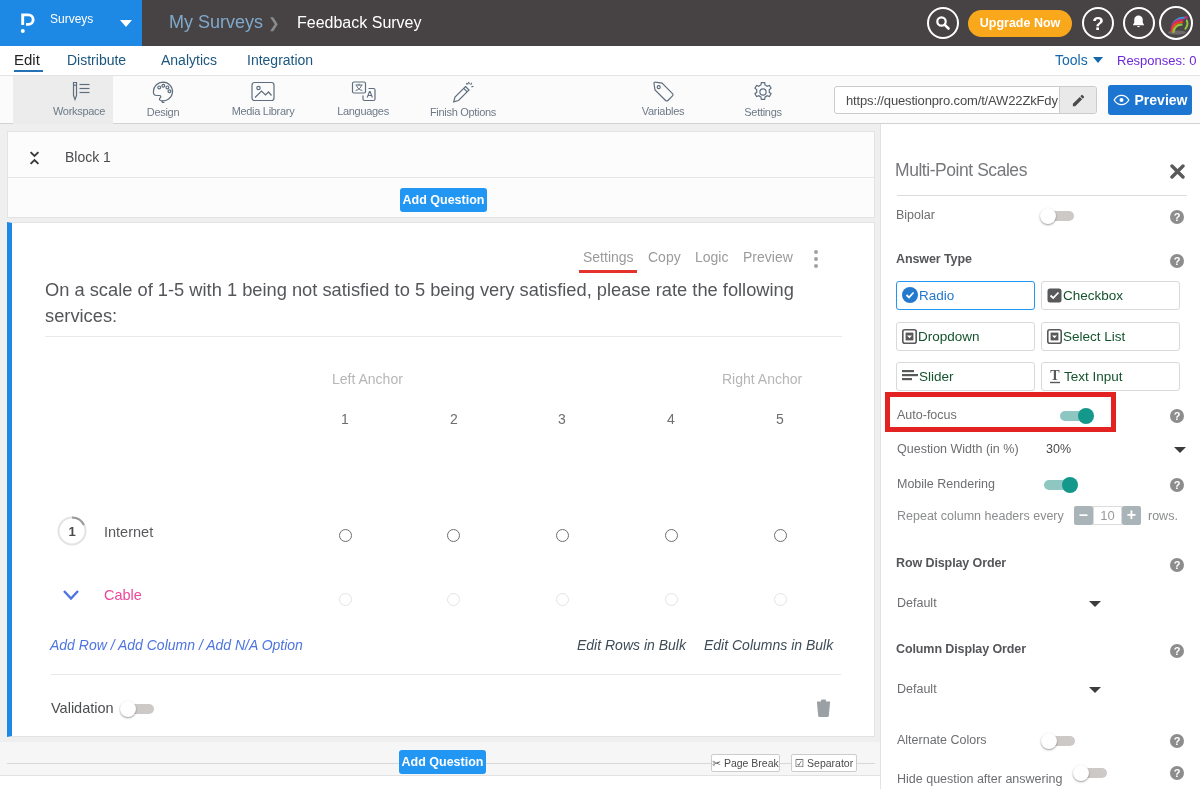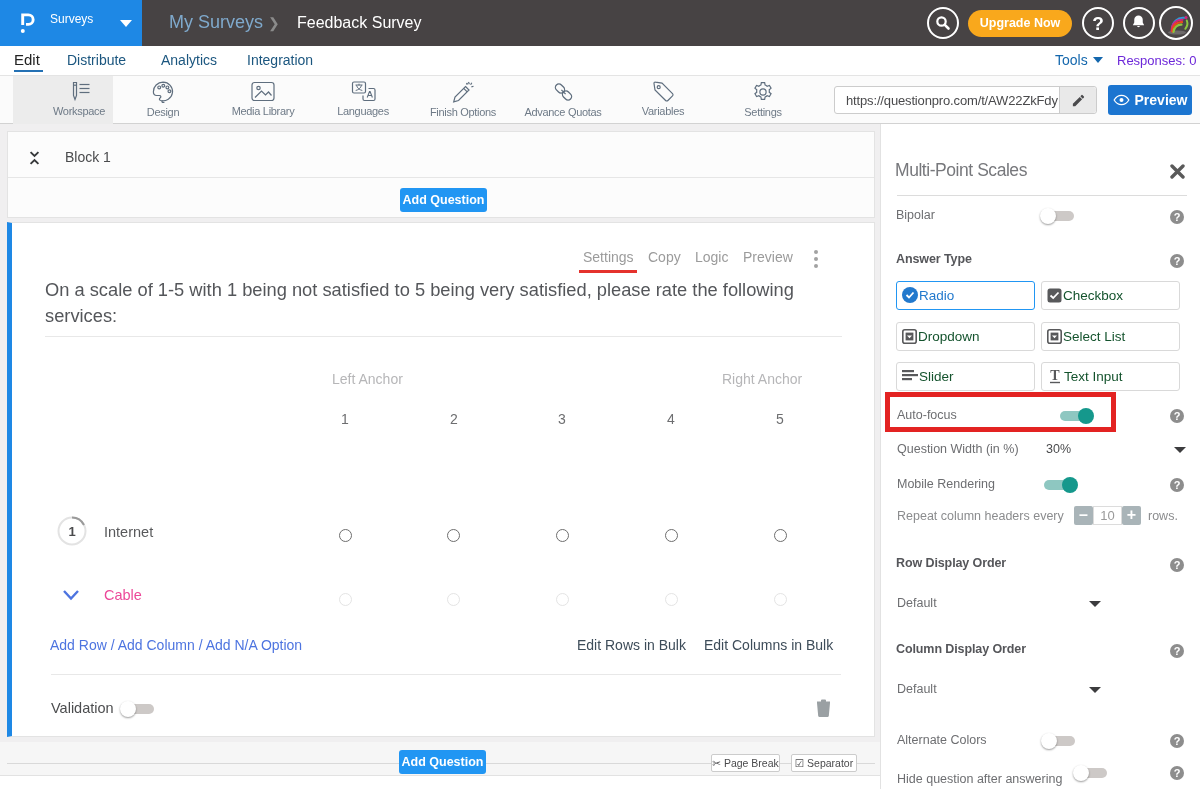--- a/index.html
+++ b/index.html
@@ -49,21 +49,21 @@
 .q-card { position:absolute; left:7px; top:222px; width:868px; height:515px; background:#fff; border:1px solid #e3e3e3; border-left:5px solid #1e88e5; }
 .tabs span { position:absolute; top:26px; font-size:14px; color:#9b9b9b; }
 .redline { position:absolute; top:47px; left:567px; width:58px; height:3px; background:#e5322d; }
 .qtext { position:absolute; left:33px; top:54px; font-size:18.3px; color:#54565a; line-height:25.5px; }
 .qdiv { position:absolute; left:33px; top:113px; width:797px; height:1px; background:#e8e8e8; }
 .anchor { position:absolute; top:148px; font-size:14px; color:#b6b6b8; }
 .colnum { position:absolute; top:188px; width:20px; text-align:center; font-size:14px; color:#6d6e70; }
 .radio { position:absolute; width:13px; height:13px; border:1.5px solid #6e6e6e; border-radius:50%; }
 .radio.dim { border-color:#e4e4e4; }
 .rowlbl { position:absolute; left:92px; font-size:14.5px; color:#58595b; }
-.links { position:absolute; top:414px; font-size:14px; }
+.links { position:absolute; top:414px; font-size:14px;font-style:italic; }
 .vdiv { position:absolute; left:39px; top:451px; width:790px; height:1px; background:#e8e8e8; }
 
 
 .sidebar { position:absolute; left:880px; top:124px; width:320px; height:665px; background:#fff; border-left:1px solid #e2e2e2; }
 .sb { position:absolute; font-size:12.5px; color:#6d6e71; white-space:nowrap; }
 .sb.bold { font-weight:bold; color:#55565a; font-size:12.5px; letter-spacing:-0.1px; }
 .help { position:absolute; left:289px; width:14px; height:14px; background:#8d8d8d; border-radius:50%; color:#fff; font-size:11px; font-weight:bold; text-align:center; line-height:14px; }
 .toggle { position:absolute; width:32px; height:10px; border-radius:5px; background:#cdc9c7; }
 .toggle .knob { position:absolute; left:-2px; top:-3px; width:16px; height:16px; border-radius:50%; background:#fff; box-shadow:0 1px 2px rgba(0,0,0,.4); }
 .toggle.on { background:#8ec7c1; }
@@ -170,30 +170,20 @@
   <div class="tool" style="left:413px;">
     <svg width="24" height="22" viewBox="0 0 24 22" fill="none" stroke="#5f6e7e" stroke-width="1.2">
       <path d="M14.5 5.5 l3.5 3.5 L7.5 19.5 l-4.8 1.3 l1.3 -4.8 Z"></path>
       <line x1="12.7" y1="7.3" x2="16.2" y2="10.8"></line>
       <line x1="17.5" y1="1" x2="18.3" y2="3.2"></line>
         <line x1="20.8" y1="1.7" x2="19.6" y2="3.8"></line>
       <line x1="22.5" y1="5.2" x2="20.4" y2="5.9"></line>
         <circle cx="16" cy="2.8" r="0.4"></circle>
     </svg>
     <div class="lbl">Finish Options</div>
-  </div>
-  <div class="tool" style="left:513px;">
-    <svg width="23" height="22" viewBox="0 0 23 22" fill="none" stroke="#5f6e7e" stroke-width="1.3">
-      <g transform="rotate(45 11.5 11)">
-        <rect x="1.5" y="7.5" width="10" height="7" rx="3.5"></rect>
-        <rect x="11.5" y="7.5" width="10" height="7" rx="3.5"></rect>
-        <line x1="8.5" y1="11" x2="14.5" y2="11"></line>
-      </g>
-    </svg>
-    <div class="lbl">Advance Quotas</div>
   </div>
   <div class="tool" style="left:613px;">
     <svg width="23" height="21" viewBox="0 0 23 21" fill="none" stroke="#5f6e7e" stroke-width="1.2">
       <path d="M2 2.5 a1.2 1.2 0 0 1 1.4 -1.4 l6.6 1 L20.5 12.6 a1.6 1.6 0 0 1 0 2.3 l-4.6 4.6 a1.6 1.6 0 0 1 -2.3 0 L3 9 Z"></path>
       <circle cx="6.7" cy="6.2" r="1.5"></circle>
     </svg>
     <div class="lbl">Variables</div>
   </div>
   <div class="tool" style="left:713px;">
     <svg width="22" height="22" viewBox="0 0 24 24" fill="none" stroke="#5f6e7e" stroke-width="1.3">

